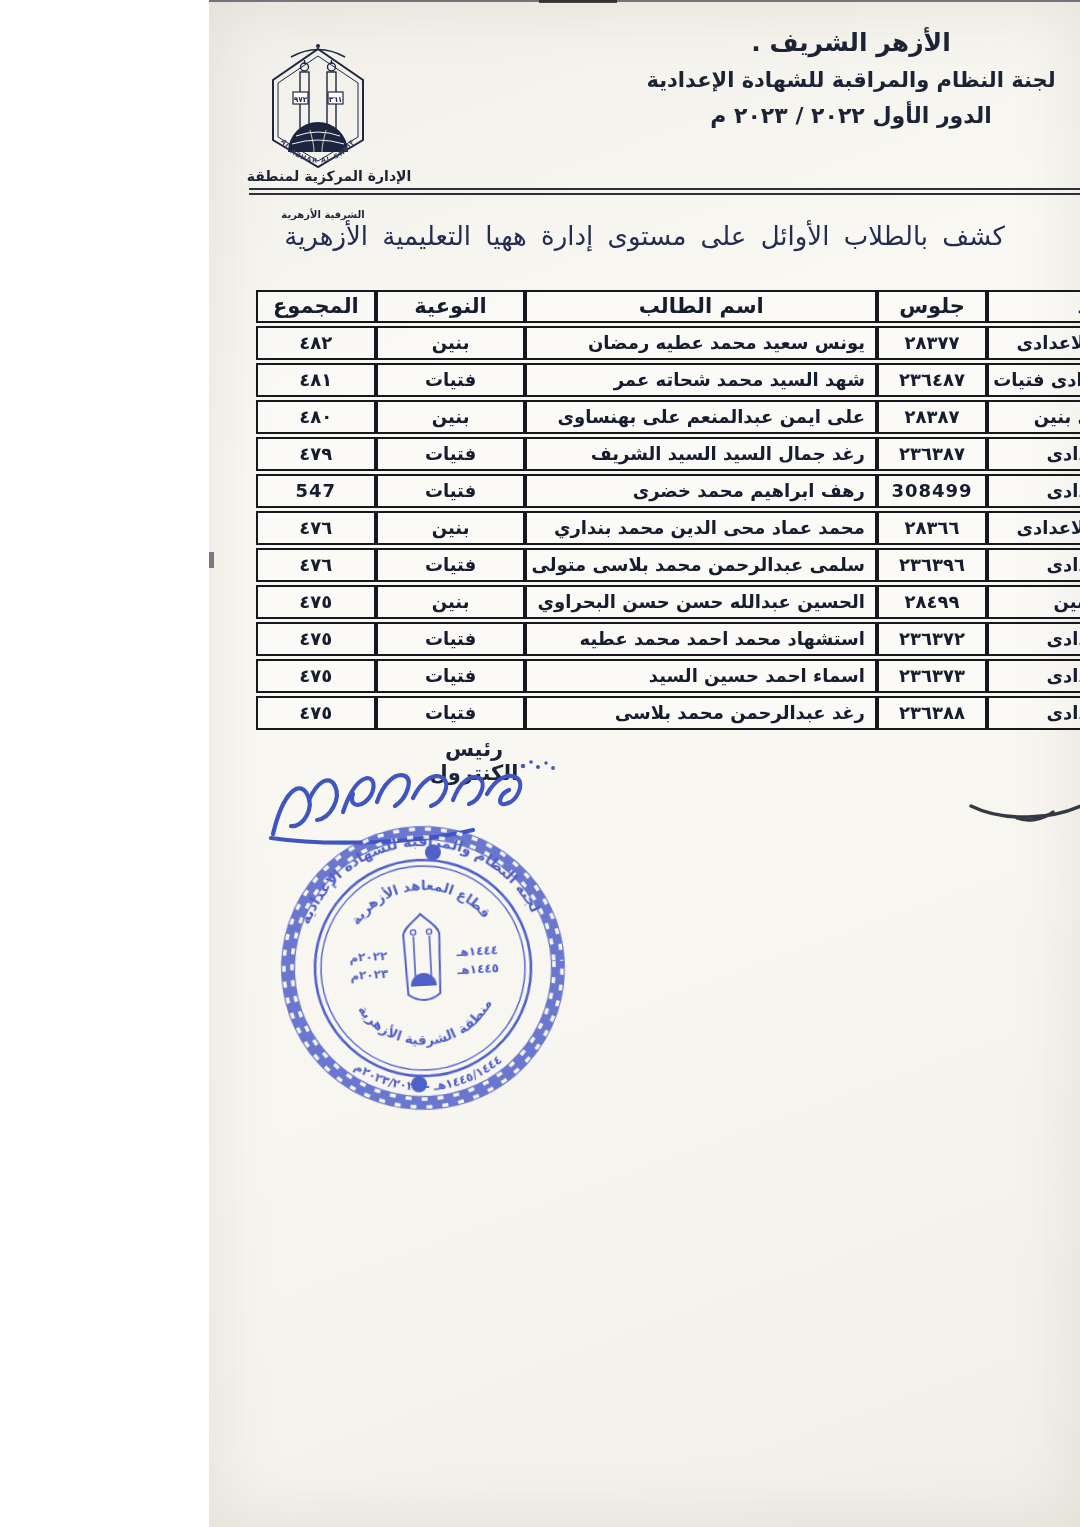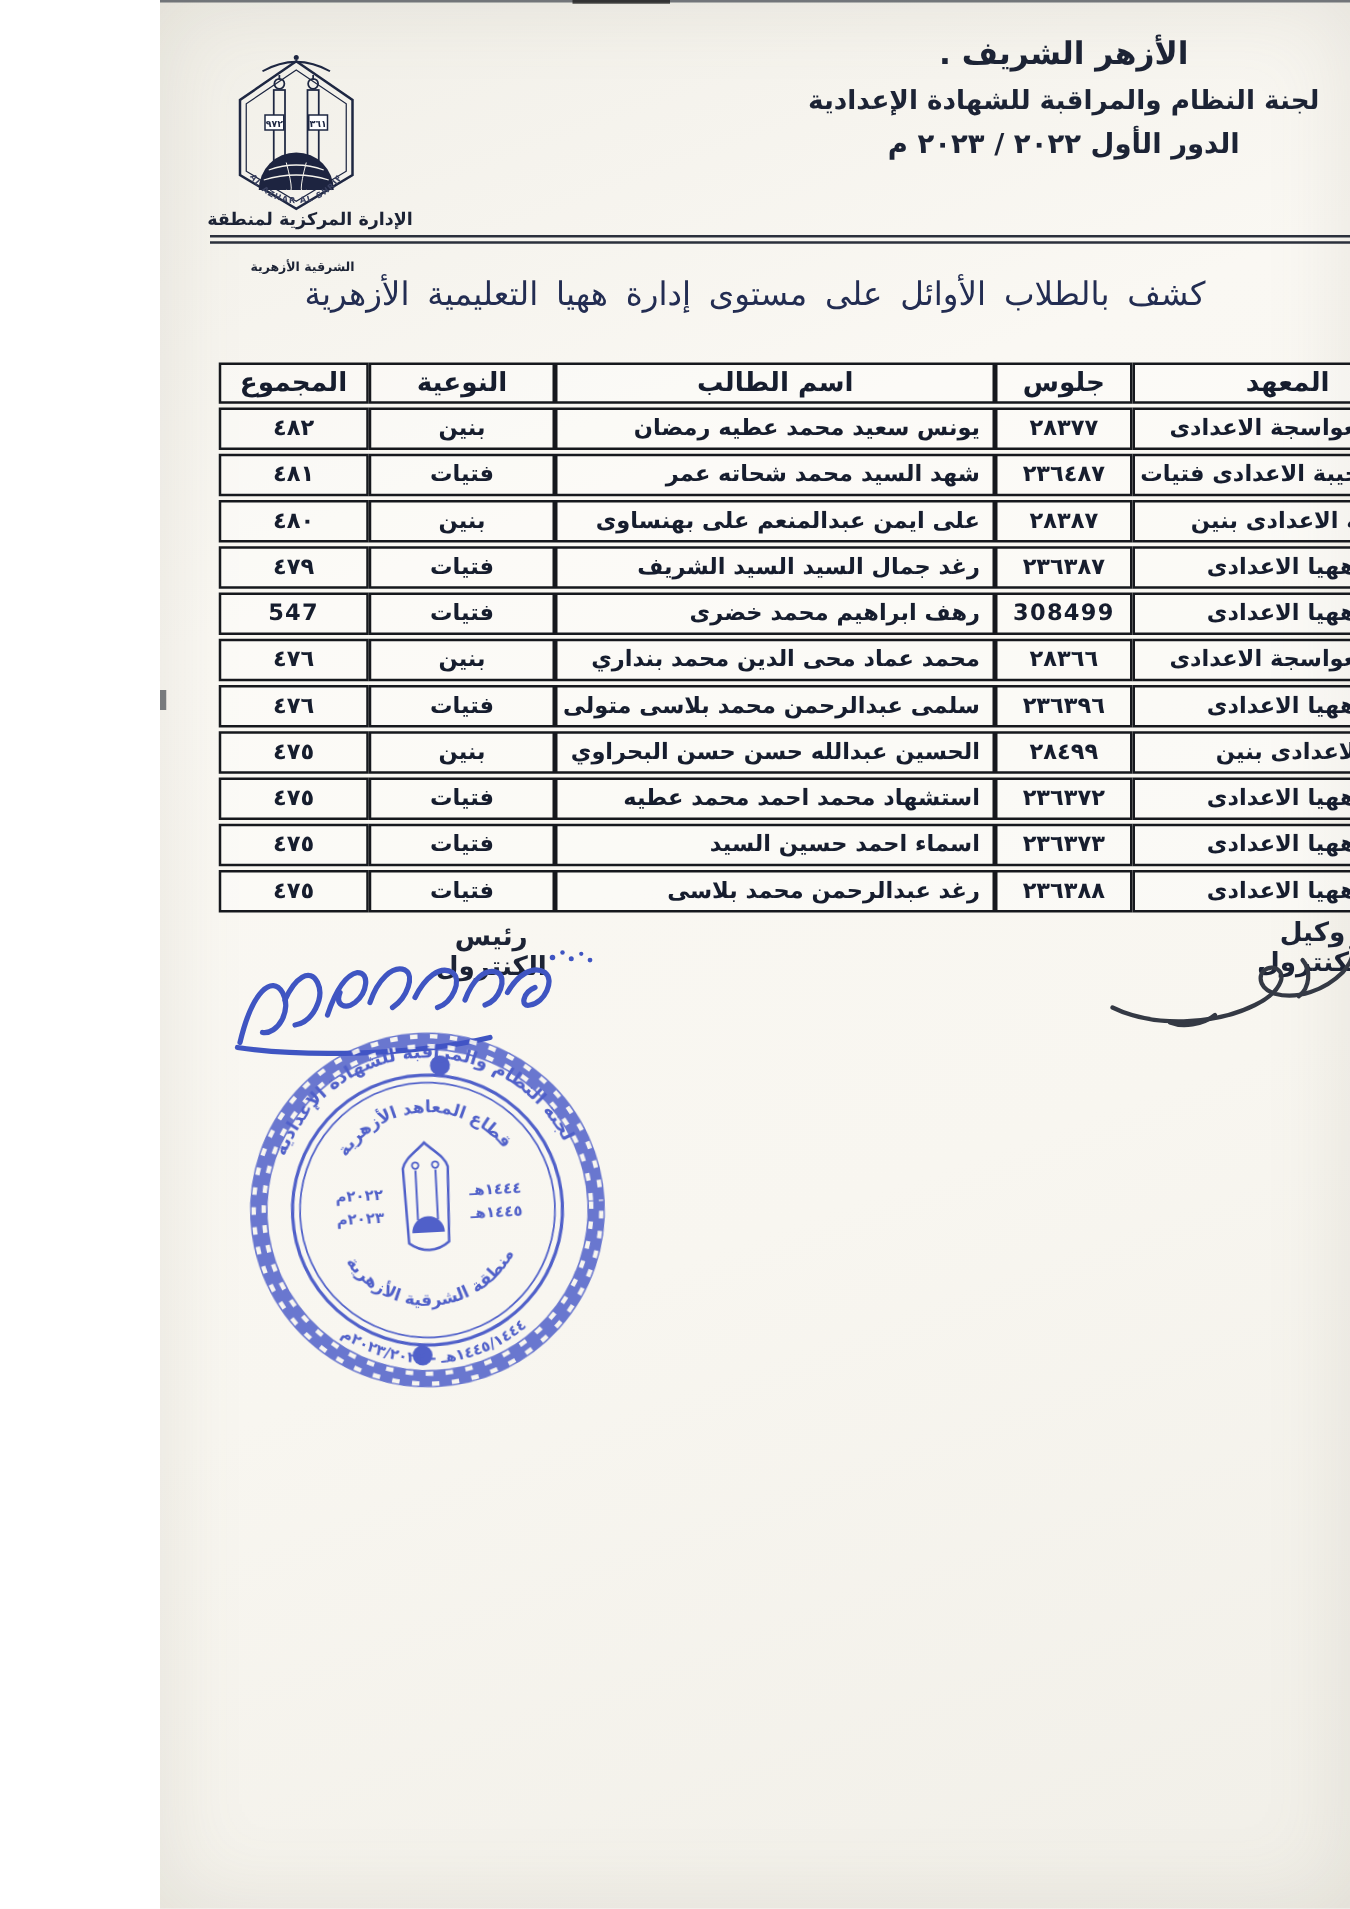--- a/index.html
+++ b/index.html
@@ -1,19 +1,19 @@
 <!DOCTYPE html>
 <html dir="rtl" lang="ar" style="--paper: #f7f5ef; --ink: #1c2335; --title: #232d52; --border: #16181d; --stamp: #4254c6; --sigblue: #3f55c2; --sigdark: #343944;"><head>
 <meta charset="utf-8">
 <style>
   * { margin:0; padding:0; box-sizing:border-box; }
   html,body { width:1080px; }
   body { font-family:"DejaVu Sans", sans-serif; }
   .page {
-    position:relative; width:952px; height:1527px; overflow:hidden;
+    position:relative; width:871px; height:1527px; overflow:hidden;
     background: linear-gradient(160deg,#f1efe8 0%,#faf8f3 28%,#f8f6f0 62%,#f1efe8 100%);
     box-shadow: inset 0 0 70px rgba(120,112,95,.14);
     color: var(--ink,#1c2335);
   }
   .edge-top { position:absolute; top:0; left:0; width:100%; height:2px; background:#4a4f57; opacity:.75; }
   .edge-mark-a { position:absolute; top:0; left:330px; width:78px; height:3px; background:#222; opacity:.8; }
   .edge-mark-b { position:absolute; top:552px; left:0; width:5px; height:16px; background:#5a5d62; opacity:.8; }
 
   
   .header-text { position:absolute; top:28px; right:6px; width:446px; text-align:center; font-weight:bold; white-space:nowrap; }

